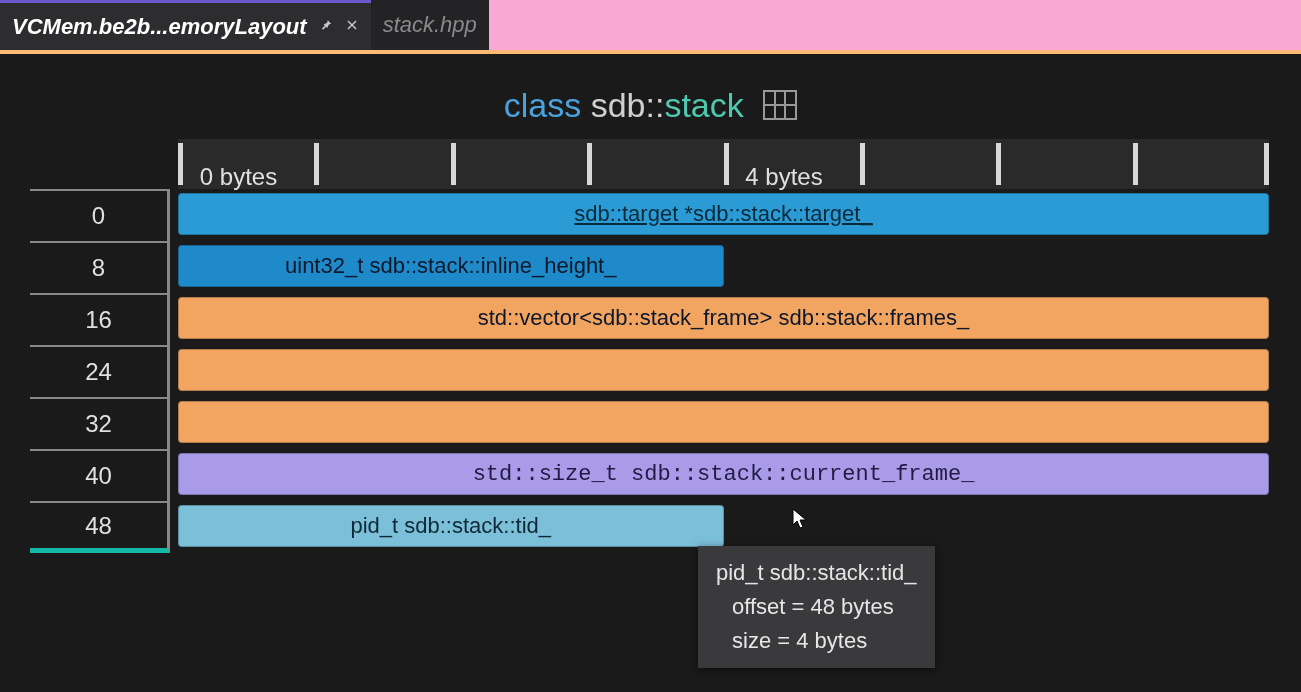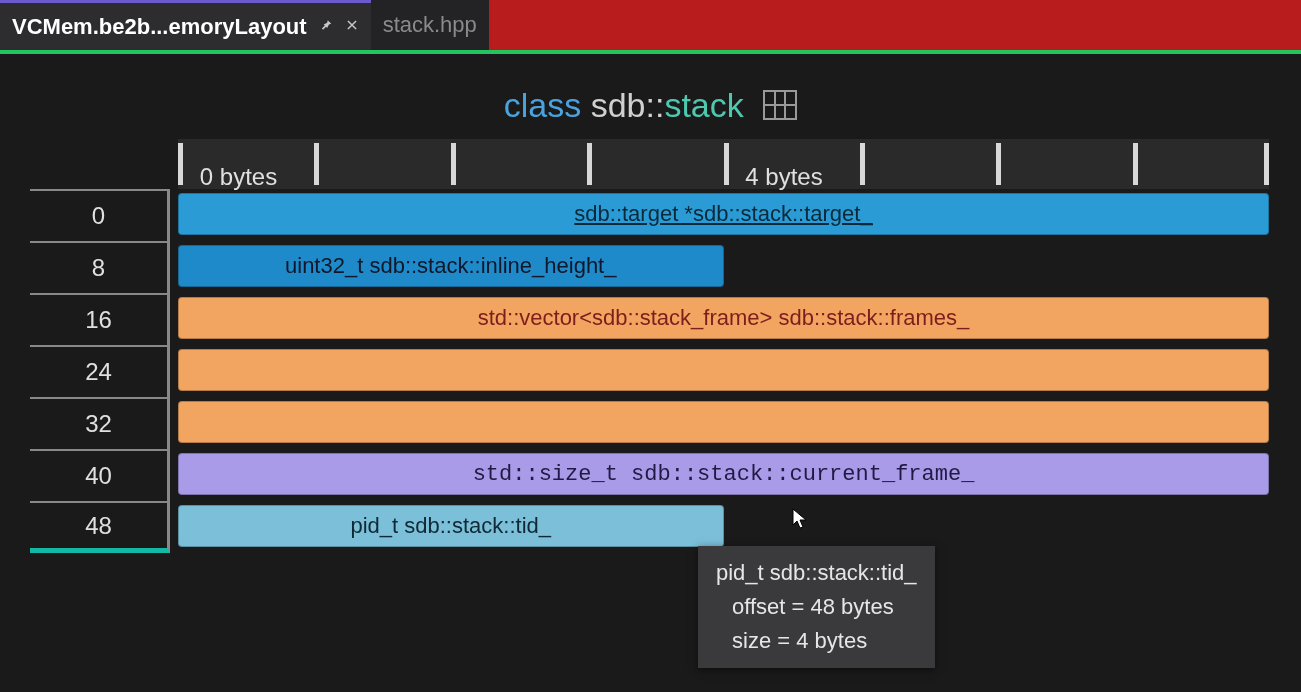--- a/index.html
+++ b/index.html
@@ -7,22 +7,23 @@
     width: 1301px;
     height: 692px;
     background: #1a1a1a;
     font-family: "Segoe UI", Arial, sans-serif;
     color: #d0d0d0;
     overflow: hidden;
   }
   .tab-bar {
     display: flex;
     height: 54px;
-    background: #b91c1c;
-    border-bottom: 4px solid #22c55e;
+    background: #f9a8d4;
+    border-bottom: 4px solid #fdba74;
+    font-style: italic;
   }
   .tab {
     display: flex;
     align-items: center;
     padding: 0 12px;
     font-size: 22px;
     height: 100%;
     gap: 12px;
     cursor: pointer;
   }
@@ -129,21 +130,21 @@
     justify-content: center;
     font-size: 22px;
     color: #111;
     border: 1px solid rgba(0,0,0,0.25);
     cursor: pointer;
   }
   .w-full { width: 100%; }
   .w-half { width: 50%; }
   .c-blue   { background: #2b9bd6; color: #0a2a3a; text-decoration: underline; }
   .c-blue-d { background: #1f8ac9; color: #0f172a; }
-  .c-orange { background: #f2a561; color: #7f1d1d; }
+  .c-orange { background: #f2a561; color: #0f172a; }
   .c-purple { background: #a99be8; color: #221a45; font-family: Liberation Mono, monospace; }
   .c-teal   { background: #7bbfd9; color: #0f2a36; }
   .tooltip {
     position: absolute;
     background: #3a3a3d;
     color: #e6e6e6;
     font-size: 22px;
     padding: 10px 18px;
     line-height: 1.55;
     box-shadow: 0 2px 8px rgba(0,0,0,0.5);

